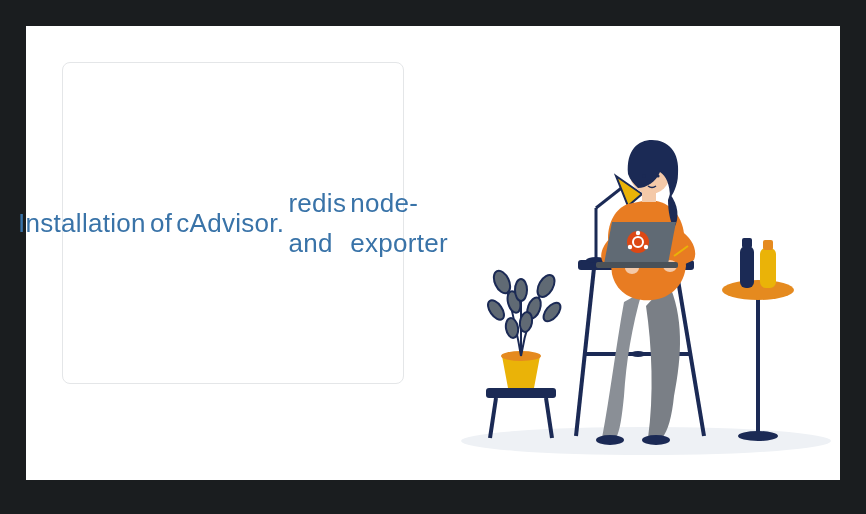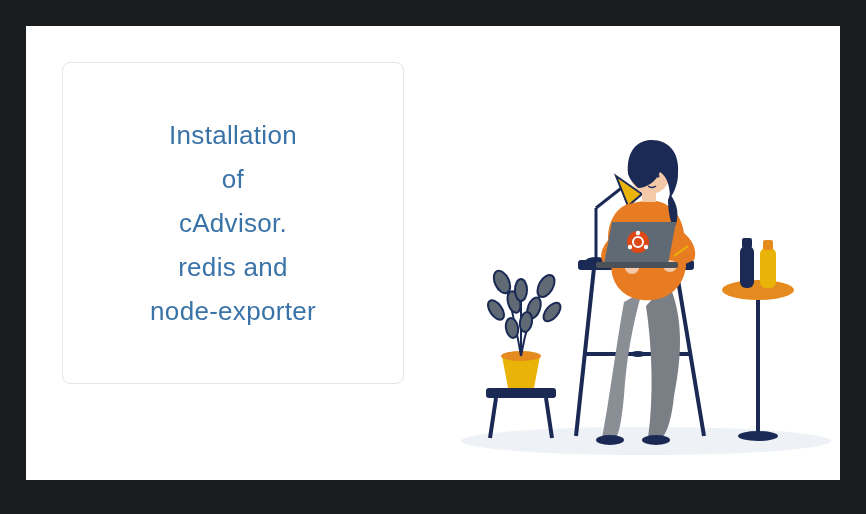--- a/index.html
+++ b/index.html
@@ -1,17 +1,17 @@
 <!DOCTYPE html>
 <html><head>
 <meta charset="utf-8">
 <style>
   html,body{margin:0;padding:0;width:866px;height:514px;background:#1a1d1f;overflow:hidden;font-family:Verdana,Geneva,sans-serif}
   .frame{position:absolute;left:26px;top:26px;width:814px;height:454px;background:#ffffff}
-  .card{position:absolute;left:36px;top:36px;width:340px;height:320px;border:1px solid #e4e6e8;border-radius:8px;display:flex;flex-direction:column;align-items:center;justify-content:center;gap:4px}
+  .card{position:absolute;left:36px;top:36px;width:340px;height:320px;border:1px solid #e4e6e8;border-radius:8px;display:flex;flex-direction:row;align-items:center;justify-content:center;gap:4px}
   .card span{color:#3973a8;font-size:26px;line-height:40px;letter-spacing:.3px}
   .illus{position:absolute;left:430px;top:70px;width:380px;height:360px}
 </style>
 </head>
 <body>
 
 <div class="frame">
 
   <div class="card">
     <span>Installation</span>

